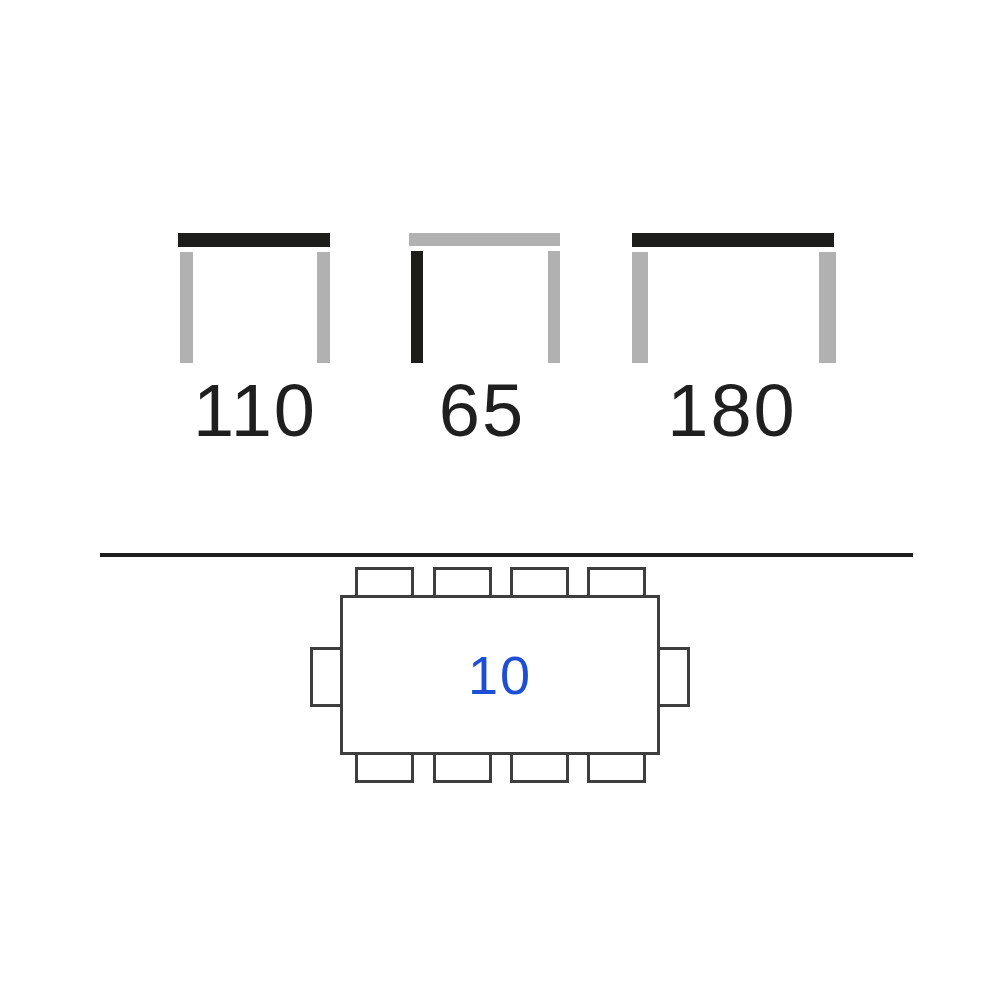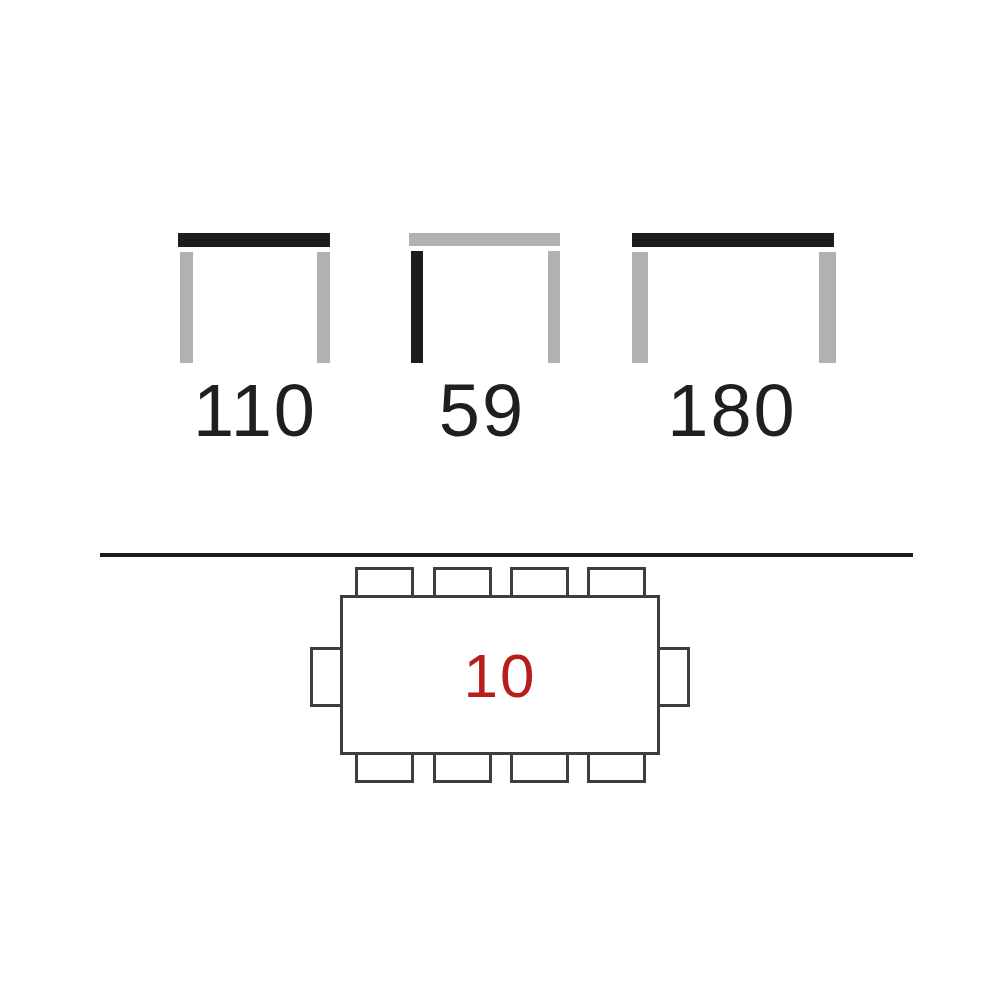--- a/index.html
+++ b/index.html
@@ -79,43 +79,43 @@
     width: 320px; height: 160px;
     box-sizing: border-box;
     border: 3px solid #3e3e3e;
     background: #ffffff;
     z-index: 2;
     display: flex;
     align-items: center;
     justify-content: center;
   }
   .seat-count {
-    color: #b91c1c;
-    font-size: 62px;
+    color: #1d4ed8;
+    font-size: 54px;
     letter-spacing: 2px;
     font-weight: 500;
   }
 </style>
 </head>
 <body>
 
 <div class="canvas">
 
   <div>
     <div class="bar dark  t1-bar"></div>
     <div class="leg light t1-leg-l"></div>
     <div class="leg light t1-leg-r"></div>
     <div class="dim-label t1-label">110</div>
   </div>
 
   <div>
     <div class="bar light t2-bar"></div>
     <div class="leg dark  t2-leg-l"></div>
     <div class="leg light t2-leg-r"></div>
-    <div class="dim-label t2-label">59</div>
+    <div class="dim-label t2-label">65</div>
   </div>
 
   <div>
     <div class="bar dark  t3-bar"></div>
     <div class="leg light t3-leg-l"></div>
     <div class="leg light t3-leg-r"></div>
     <div class="dim-label t3-label">180</div>
   </div>
 
   <div class="divider"></div>

